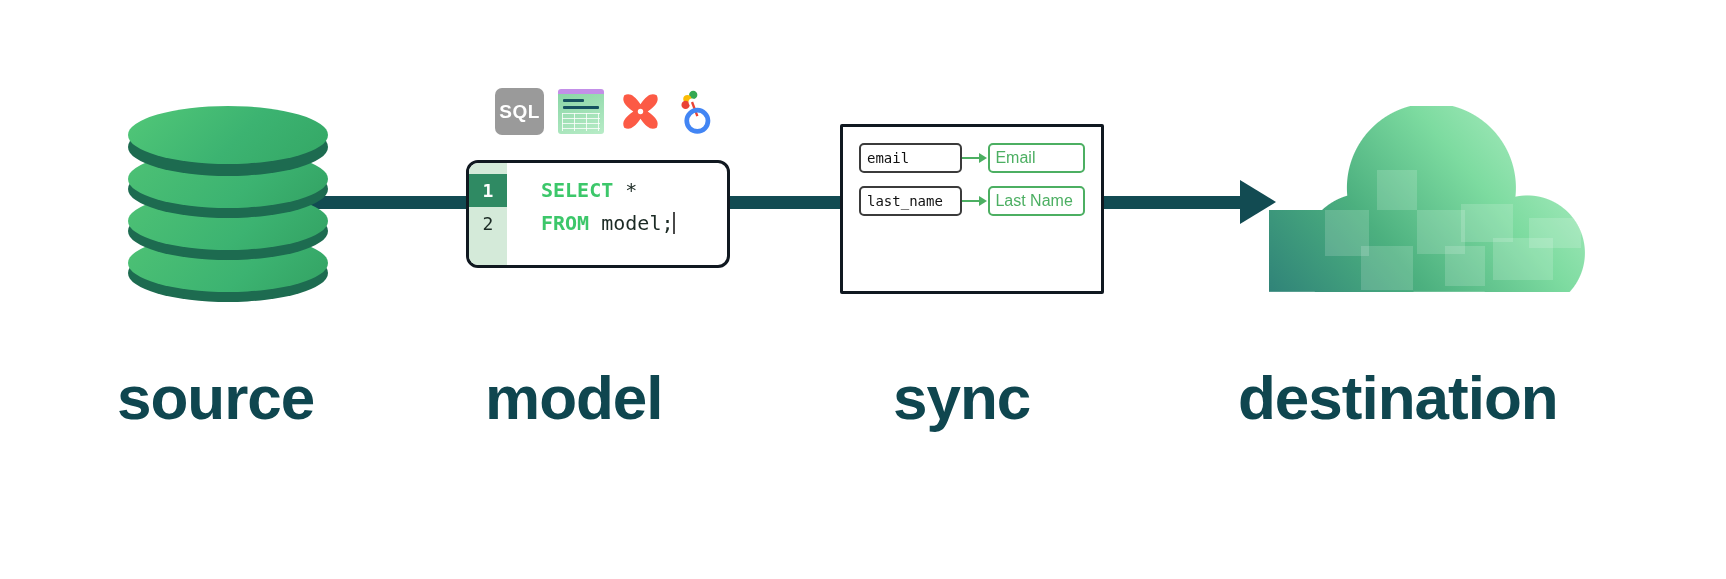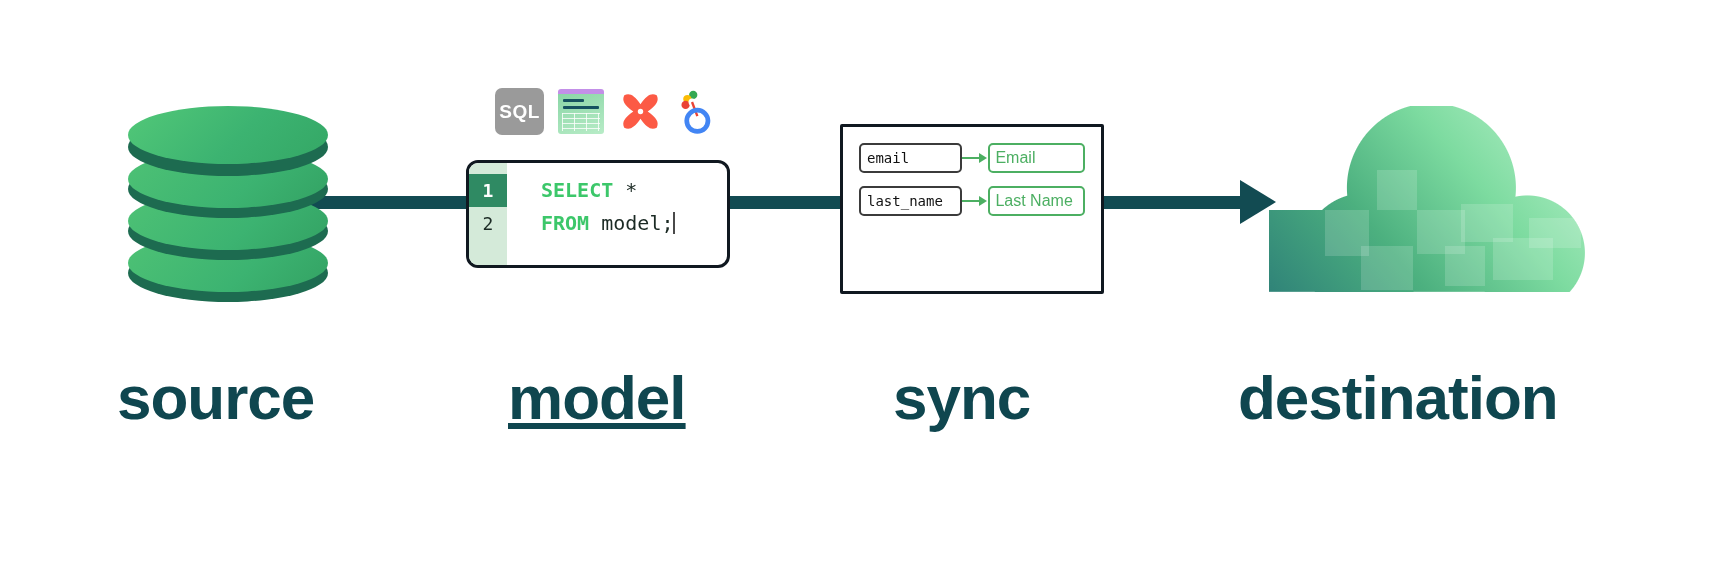--- a/index.html
+++ b/index.html
@@ -311,21 +311,21 @@
   .stage-label {
     position: absolute;
     font-family: "Liberation Sans", sans-serif;
     font-size: 62px;
     font-weight: bold;
     color: #0f464f;
     letter-spacing: -1px;
     white-space: nowrap;
   }
   .lbl-source      { left: 117px;  top: 362px; }
-  .lbl-model       { left: 508px;  top: 362px; text-decoration: underline; }
+  .lbl-model       { left: 485px;  top: 362px; }
   .lbl-sync        { left: 893px;  top: 362px; }
   .lbl-destination { left: 1238px; top: 362px; }
 </style>
 </head>
 <body>
 
 <div id="stage">
 
   <div class="pipe pipe-a"></div>
   <div class="pipe pipe-b"></div>

